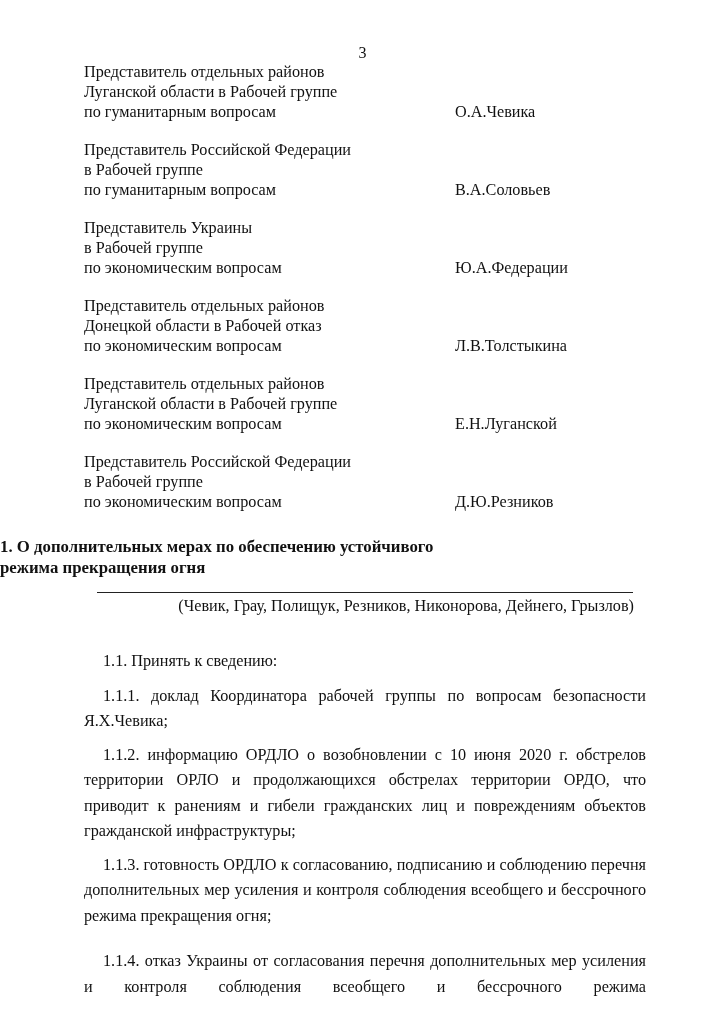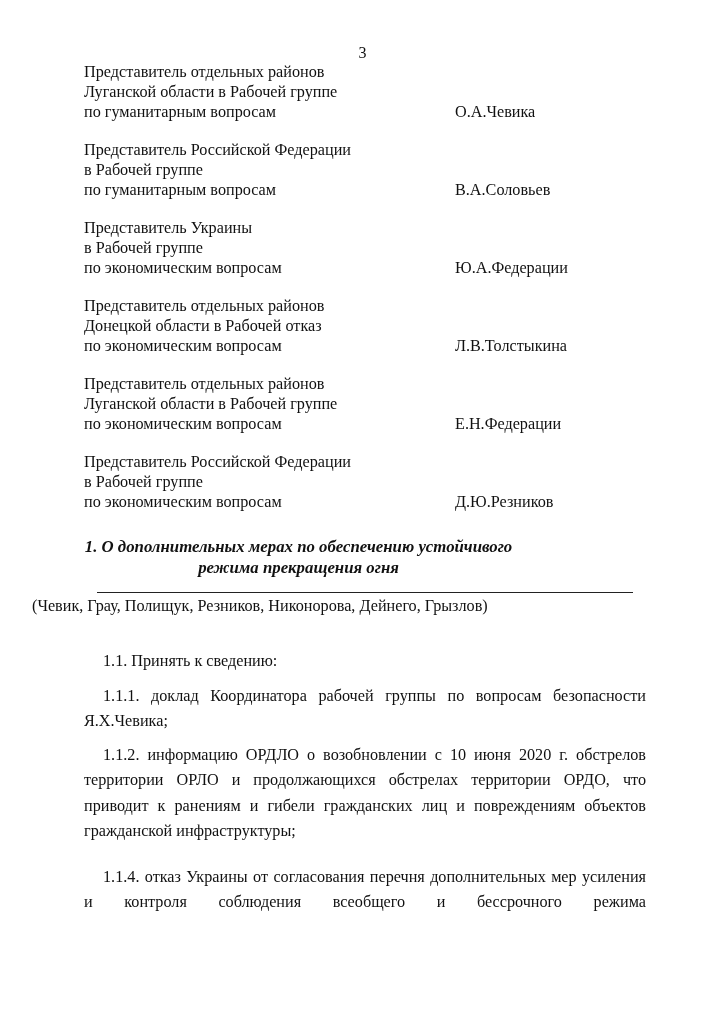--- a/index.html
+++ b/index.html
@@ -49,46 +49,43 @@
       top: 40px;
       font-size: 16.2px;
       line-height: 20px;
       white-space: nowrap;
     }
     .section-heading {
       position: absolute;
       top: 536px;
       left: 0;
       width: 597px;
-      text-align: center;
       font-weight: bold;
       font-size: 16.8px;
       line-height: 21px;
-      font-style: italic;
     }
     .section-heading span {
       display: block;
     }
     .rule {
       position: absolute;
       top: 592px;
       left: 97px;
       width: 536px;
       height: 0;
       border-top: 1px solid #222;
     }
     .participants {
       position: absolute;
       top: 596px;
       left: 0;
       width: 634px;
-      text-align: left;
+      text-align: right;
       font-size: 16.2px;
       line-height: 20px;
-      padding-left: 32px;
     }
     .body-text {
       position: absolute;
       top: 649px;
       left: 84px;
       width: 562px;
       font-size: 16.2px;
       line-height: 25.5px;
     }
     .para {
@@ -138,21 +135,21 @@
       <span>по экономическим вопросам</span>
     </div>
     <div class="sig-name">Л.В.Толстыкина</div>
   </div>
   <div class="sig-block">
     <div class="sig-title">
       <span>Представитель отдельных районов</span>
       <span>Луганской области в Рабочей группе</span>
       <span>по экономическим вопросам</span>
     </div>
-    <div class="sig-name">Е.Н.Федерации</div>
+    <div class="sig-name">Е.Н.Луганской</div>
   </div>
   <div class="sig-block">
     <div class="sig-title">
       <span>Представитель Российской Федерации</span>
       <span>в Рабочей группе</span>
       <span>по экономическим вопросам</span>
     </div>
     <div class="sig-name">Д.Ю.Резников</div>
   </div>
 </div>
@@ -163,14 +160,15 @@
 </div>
 
 <div class="rule"></div>
 
 <div class="participants">(Чевик, Грау, Полищук, Резников, Никонорова, Дейнего, Грызлов)</div>
 
 <div class="body-text">
   <p class="para first">1.1. Принять к сведению:</p>
   <p class="para">1.1.1. доклад Координатора рабочей группы по вопросам безопасности Я.Х.Чевика;</p>
   <p class="para">1.1.2. информацию ОРДЛО о возобновлении с 10 июня 2020 г. обстрелов территории ОРЛО и продолжающихся обстрелах территории ОРДО, что приводит к ранениям и гибели гражданских лиц и повреждениям объектов гражданской инфраструктуры;</p>
+  <p class="para">1.1.3. готовность ОРДЛО к согласованию, подписанию и соблюдению перечня дополнительных мер усиления и контроля соблюдения всеобщего и бессрочного режима прекращения огня;</p>
   <p class="para" style="text-align-last: justify; margin-top: 20px;">1.1.4. отказ Украины от согласования перечня дополнительных мер усиления и контроля соблюдения всеобщего и бессрочного режима</p>
 </div>
 
 </body></html>

